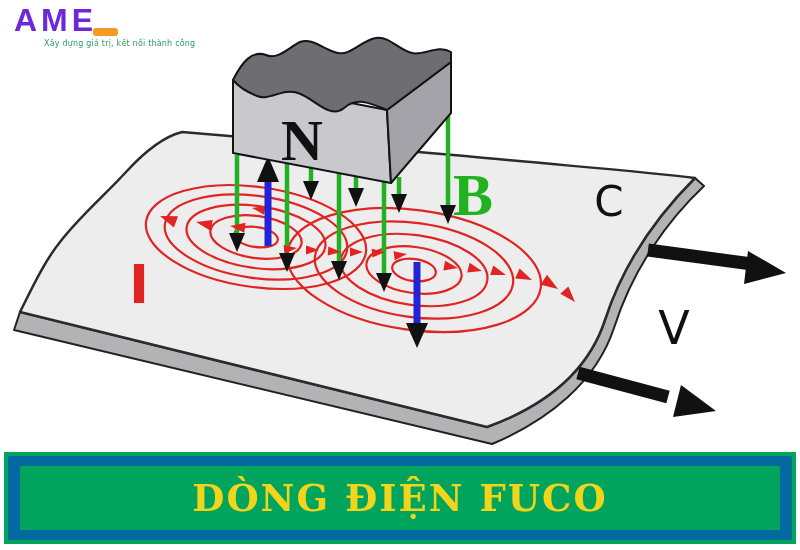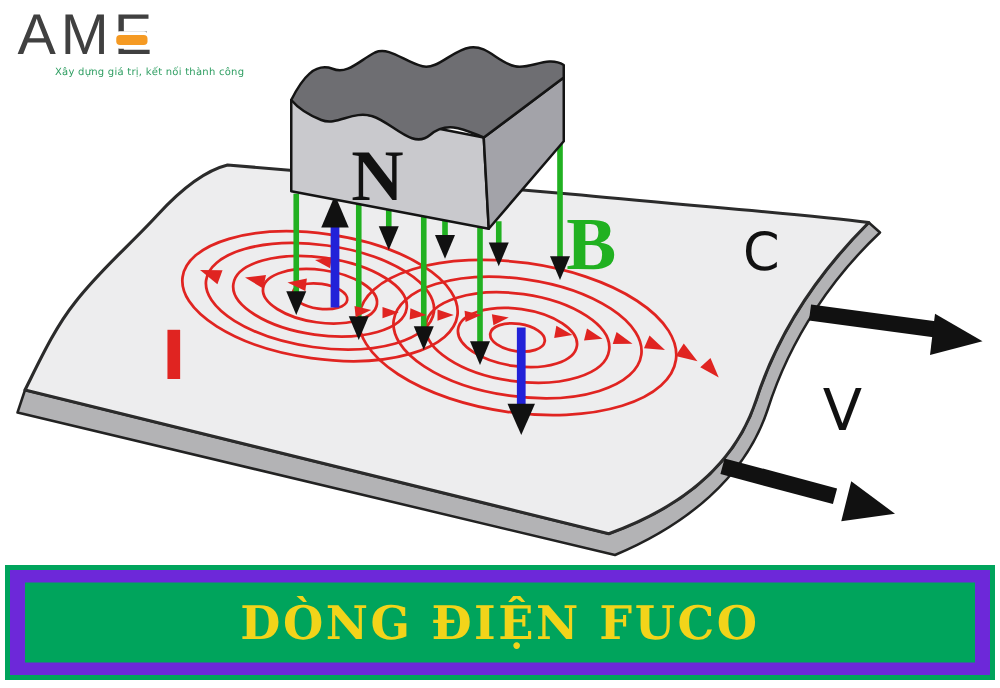--- a/index.html
+++ b/index.html
@@ -1,33 +1,33 @@
 <!DOCTYPE html>
 <html><head>
 <meta charset="utf-8">
 <style>
   html,body{margin:0;padding:0;background:#fff;}
   .stage{position:relative;width:800px;height:550px;background:#ffffff;overflow:hidden;
          font-family:"Liberation Sans","DejaVu Sans",sans-serif;}
   
   .logo{position:absolute;left:14px;top:4px;z-index:5;}
   .brand-row{position:relative;display:inline-block;}
-  .brand{font-family:"Liberation Sans","DejaVu Sans",sans-serif;font-weight:normal;
-         font-size:46px;line-height:1.0;color:#404040;letter-spacing:4px;}
+  .brand{font-family:"Liberation Sans","DejaVu Sans",sans-serif;font-weight:bold;
+         font-size:32px;line-height:1.0;color:#6d28d9;letter-spacing:4px;}
   .e-bar{position:absolute;left:79px;top:24px;width:25px;height:8px;background:#f59a23;
          border-radius:3px;box-shadow:0 -3px 0 #ffffff,0 3px 0 #ffffff;}
   .tagline{font-family:"DejaVu Sans",sans-serif;font-size:8px;color:#2f9e62;
            margin-top:3px;letter-spacing:0.2px;white-space:nowrap;margin-left:30px;}
   
   .diagram{position:absolute;left:0;top:0;}
   .svg-label{font-family:"DejaVu Sans","Liberation Sans",sans-serif;}
   .svg-serif{font-family:"Liberation Serif","DejaVu Serif",serif;}
   
   .banner{position:absolute;left:4px;top:452px;width:792px;height:92px;
-          box-sizing:border-box;border:4px solid #00a45c;background:#6d28d9;
+          box-sizing:border-box;border:4px solid #00a45c;background:#0369a1;
           padding:10px 12px;z-index:6;}
   .banner-inner{width:100%;height:100%;background:#00a45c;display:flex;
                 align-items:center;justify-content:center;}
   .banner-title{font-family:"DejaVu Serif","Liberation Serif",serif;font-weight:bold;
                 font-size:37px;color:#f2d41a;letter-spacing:2px;white-space:nowrap;}
 </style>
 </head>
 <body>
 
 <div class="stage">

